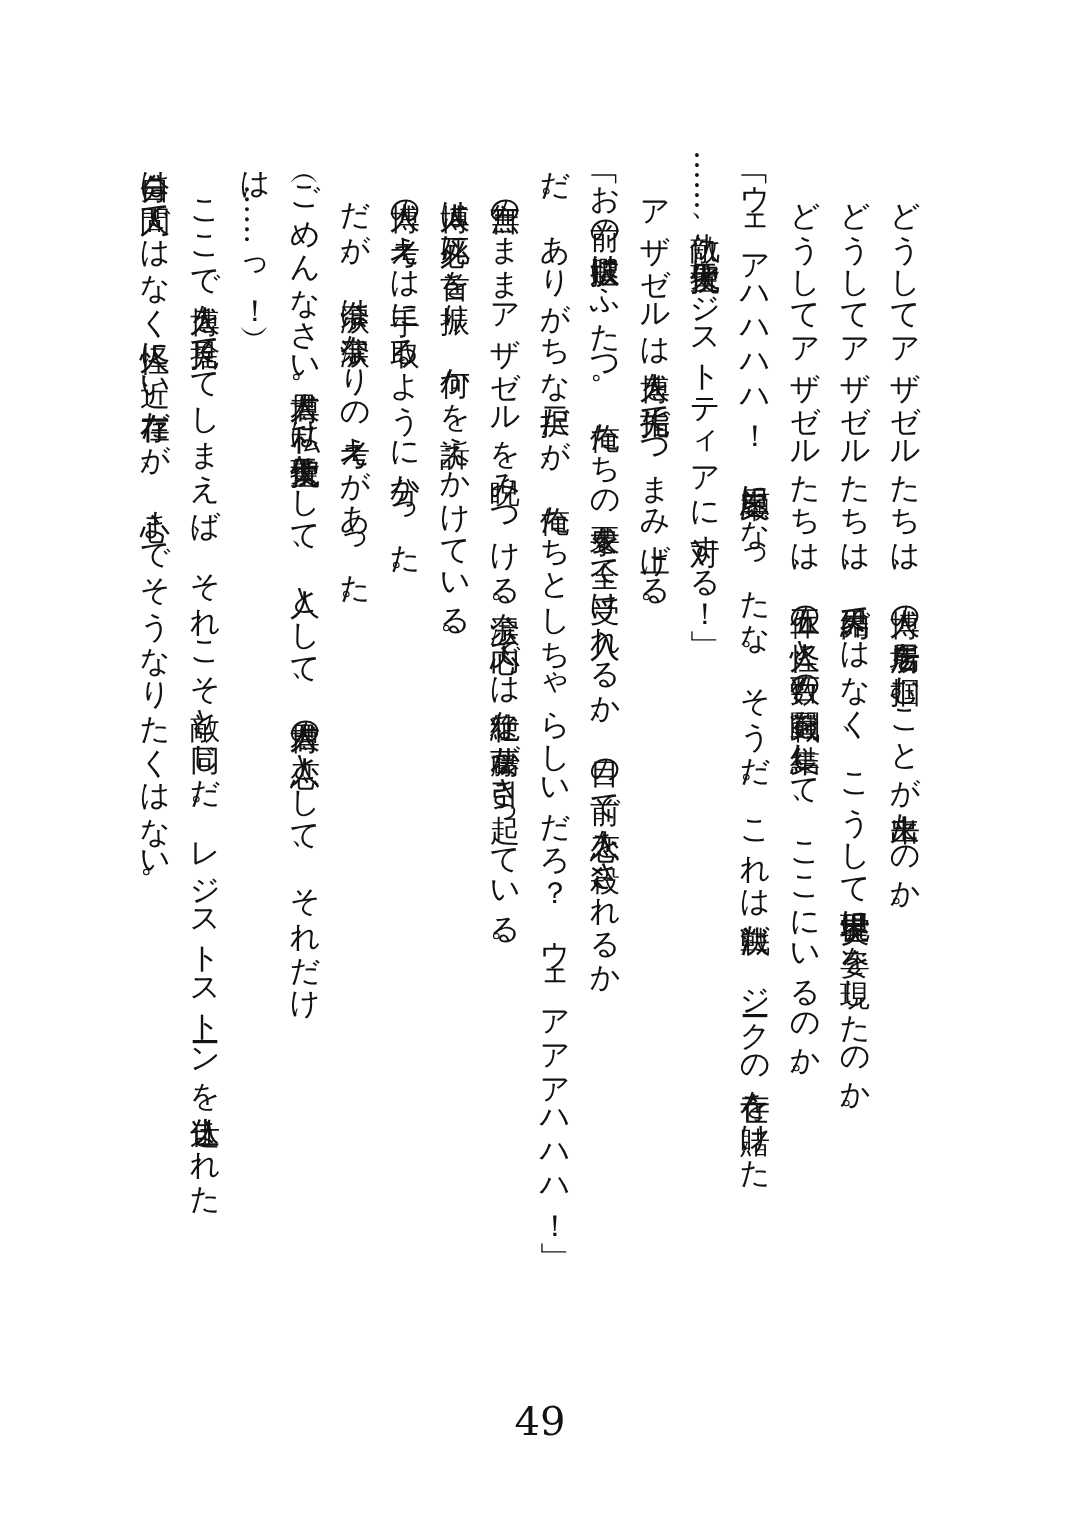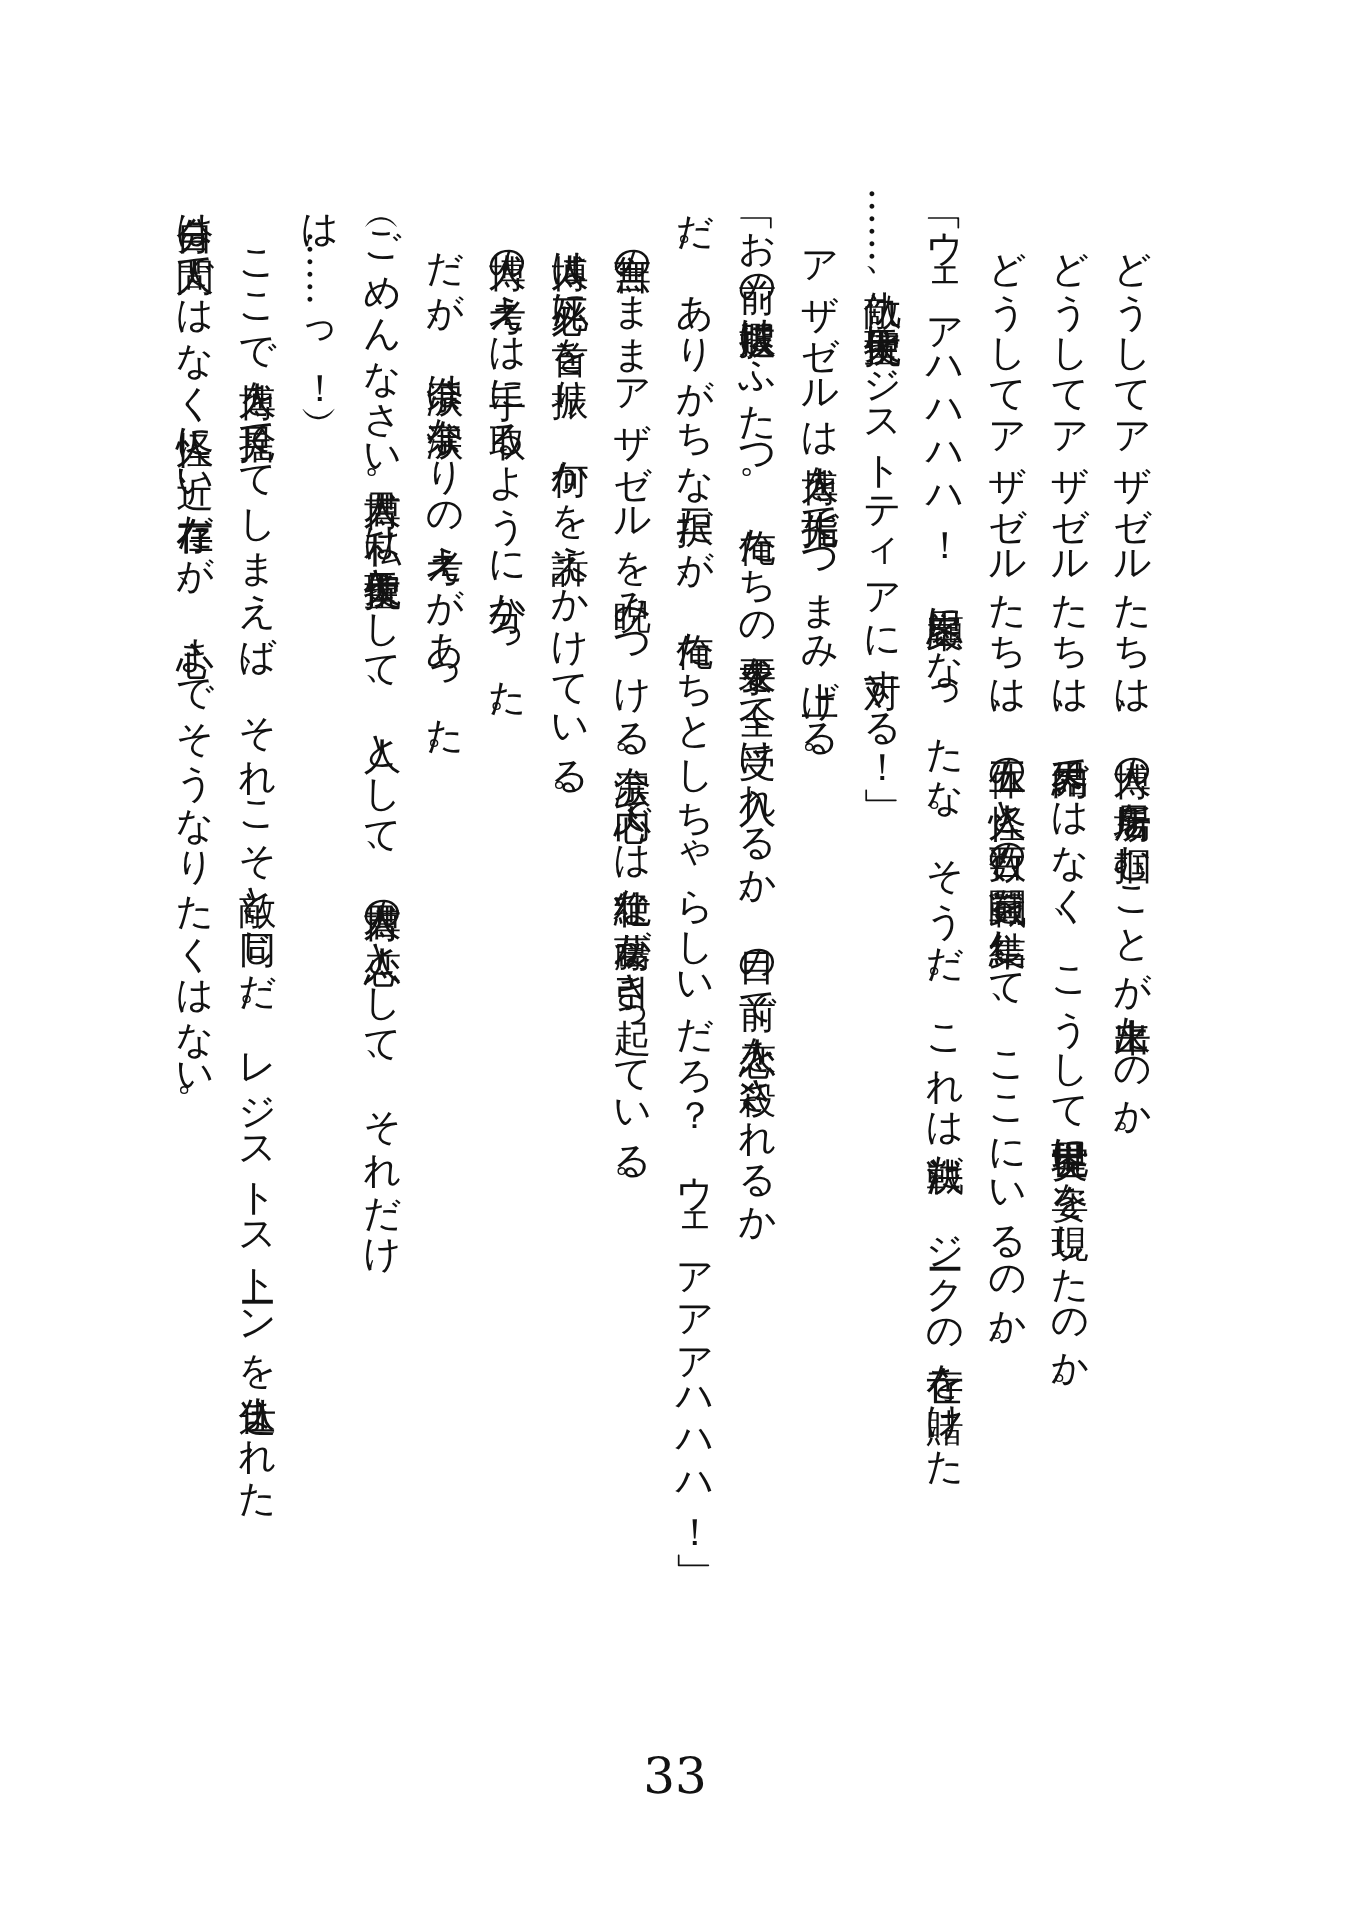--- a/index.html
+++ b/index.html
@@ -58,14 +58,14 @@
       <div class="col" style="left: 530px;">だ。ありがちな二択だが、俺たちとしちゃらしいだろ？　ウェアアアハハハ！」</div>
       <div class="col ind-full" style="left: 480px;">無言のままアザゼルを睨みつける涙奈。内心では壮絶な葛藤が引き起っている。</div>
       <div class="col ind-full" style="left: 430px;">博人は必死に首を振り、何かを訴えかけている。</div>
       <div class="col ind-full" style="left: 380px;">博人の考えは手に取るように分かった。</div>
       <div class="col ind-full" style="left: 330px;">だが、涙奈は涙奈なりの考えがあった。</div>
       <div class="col ind-half" style="left: 280px;">（ごめんなさい博人君。私は聖抗天使として、人として、博人君の恋人として、それだけ</div>
       <div class="col" style="left: 230px;">は……っ！）</div>
       <div class="col ind-full" style="left: 180px;">ここで博人を見捨ててしまえば、それこそ敵と同じだ。レジストストーンを仕込まれた</div>
       <div class="col" style="left: 130px;">自分は人間ではなく怪人に近い存在だが、心までそうなりたくはない。</div>
     </div>
-  <div class="page-number">33</div>
+  <div class="page-number">49</div>
 </div>
 
 </body></html>

